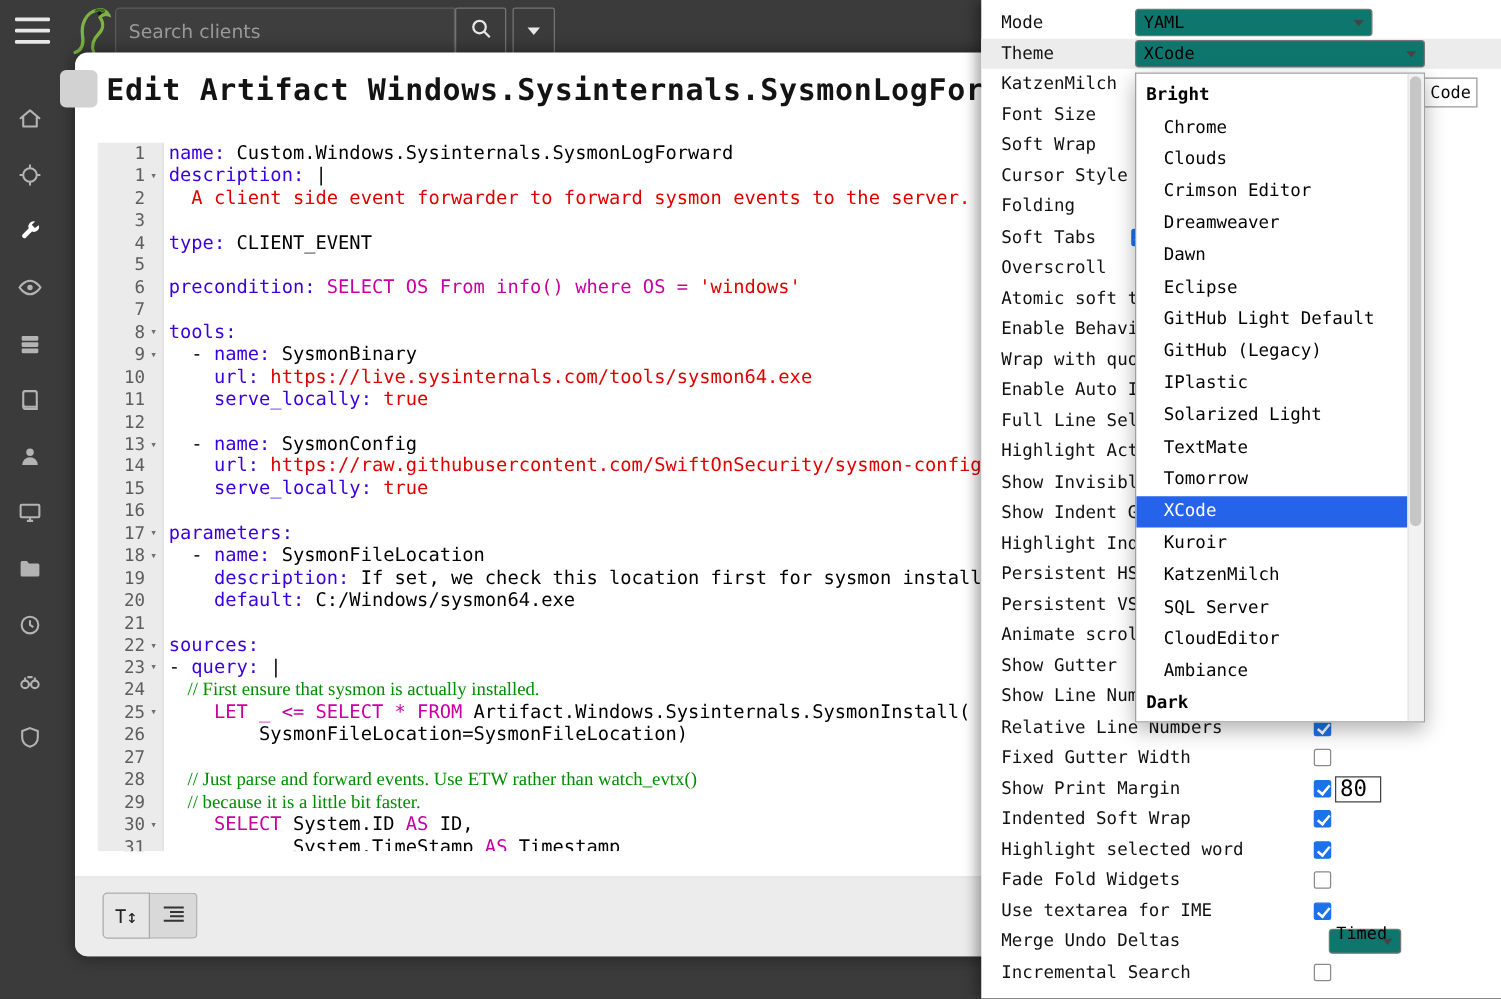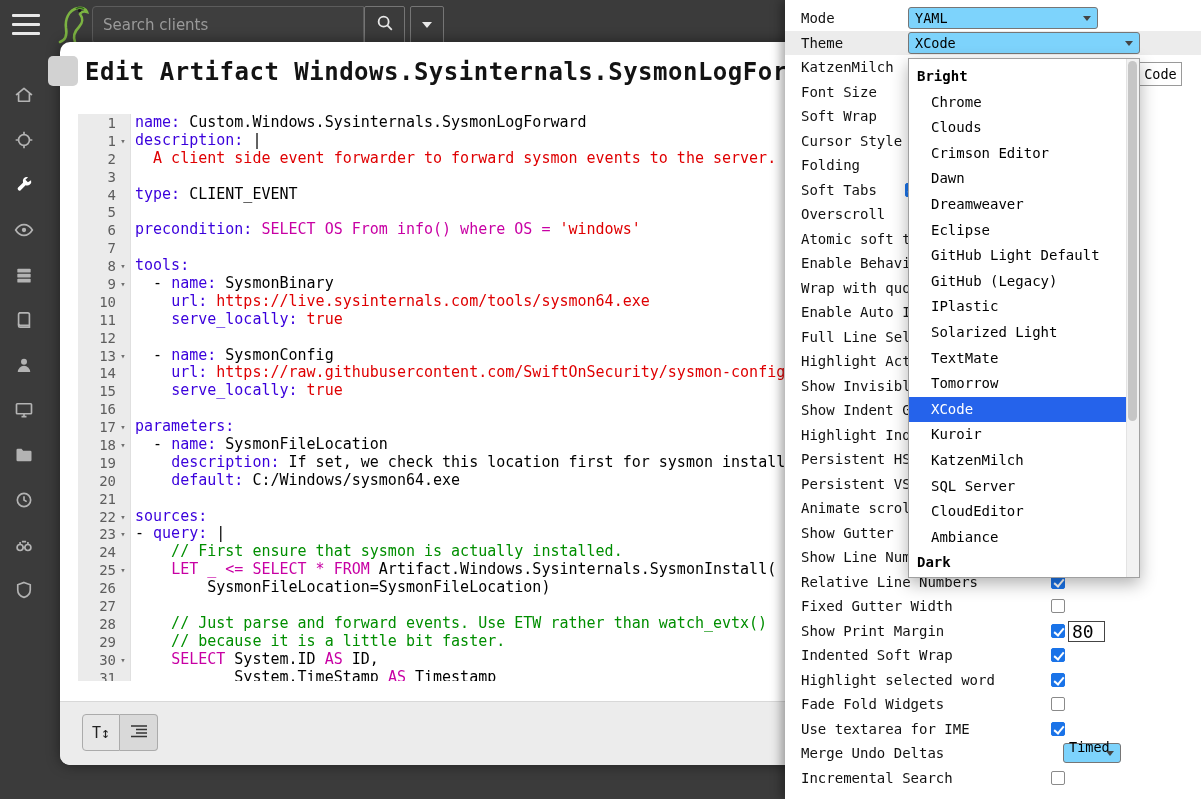--- a/index.html
+++ b/index.html
@@ -34,38 +34,38 @@
 
   
   .editor{position:absolute;left:18px;top:72px;right:0;height:567px;display:flex;overflow:hidden;background:#fff;cursor:text;}
   .gutter{width:52px;flex:none;background:#ebebeb;border-right:1px solid #e0e0e0;}
   .g-row{height:17.9px;display:flex;align-items:center;justify-content:flex-end;font-size:14px;color:#5d5d5d;}
   .g-num{text-align:right;}
   .g-fold{width:14px;font-size:9px;color:#6f6f6f;text-align:center;cursor:pointer;}
   .codecol{flex:1;overflow:hidden;padding-left:4px;}
   .c-row{height:17.9px;line-height:17.9px;white-space:pre;font-size:15px;}
   .tk-p{color:#000;} .tk-k{color:var(--key);} .tk-s{color:var(--string);}
-  .tk-c{color:var(--comment);} .tk-w{color:var(--keyword);}
+  .tk-c{color:var(--comment);font-family:Liberation Serif, serif;} .tk-w{color:var(--keyword);}
 
   
   .card-footer{position:absolute;left:0;right:0;bottom:0;height:63px;background:#ececec;border-top:1px solid #d8d8d8;border-radius:0 0 0 10px;}
   .fbtn-group{position:absolute;left:22px;top:12px;display:flex;}
   .fbtn{width:38px;height:37px;background:#e7e7e7;border:1px solid #ababab;display:flex;align-items:center;justify-content:center;
         color:#222;font-size:15px;cursor:pointer;box-sizing:border-box;}
   .fbtn:first-child{border-radius:4px 0 0 4px;}
   .fbtn:last-child{border-radius:0 4px 4px 0;border-left:none;background:#d9d9d9;}
 
   
   .settings-panel{position:absolute;left:785px;top:0;width:416px;height:799px;background:#fff;z-index:50;
                   box-shadow:-4px 0 10px rgba(0,0,0,.35);}
   .settings-rows{position:absolute;left:0;right:0;top:0;bottom:0;padding-top:6px;}
   .set-row{position:relative;height:24.5px;padding-left:16px;display:flex;align-items:center;box-sizing:border-box;}
   .set-row.hl{background:#ececec;}
   .set-label{font-size:14px;color:#111;white-space:nowrap;}
-  .msel{position:absolute;top:1px;height:22px;background:#7dd3fc;border:1px solid #767676;border-radius:3px;
+  .msel{position:absolute;top:1px;height:22px;background:#0f766e;border:1px solid #767676;border-radius:3px;
         display:flex;align-items:center;padding:0 20px 0 6px;font-size:13.5px;box-sizing:border-box;cursor:pointer;}
   .msel::after{content:"";position:absolute;right:6px;top:50%;margin-top:-2px;border:4px solid transparent;border-top:5px solid #444;}
   .msel.mode{left:123px;width:190px;}
   .msel.wide{left:123px;width:232px;}
   .msel.small{left:278px;width:58px;height:20px;top:2px;padding:0 16px 12px 5px;}
   .cb{position:absolute;left:266px;top:5px;width:14px;height:14px;border:1px solid #8a8a8a;border-radius:2px;background:#fff;box-sizing:border-box;cursor:pointer;}
   .cb.checked{background:var(--cbblue);border-color:var(--cbblue);}
   .cb.checked::after{content:"";position:absolute;left:4px;top:1px;width:4px;height:8px;border:solid #fff;border-width:0 2px 2px 0;transform:rotate(40deg);}
   .cb.shifted{left:120px;}
   .mini-input{position:absolute;left:283px;top:2px;width:37px;height:21px;border:1px solid #444;border-radius:0;
@@ -516,22 +516,22 @@
         </div>
       </div>
 
     <div class="code-chip">Code</div>
 
     <div class="theme-dropdown" id="theme-dropdown">
       <div class="dd-item header">Bright</div>
         <div class="dd-item">Chrome</div>
         <div class="dd-item">Clouds</div>
         <div class="dd-item">Crimson Editor</div>
+        <div class="dd-item">Dreamweaver</div>
         <div class="dd-item">Dawn</div>
-        <div class="dd-item">Dreamweaver</div>
         <div class="dd-item">Eclipse</div>
         <div class="dd-item">GitHub Light Default</div>
         <div class="dd-item">GitHub (Legacy)</div>
         <div class="dd-item">IPlastic</div>
         <div class="dd-item">Solarized Light</div>
         <div class="dd-item">TextMate</div>
         <div class="dd-item">Tomorrow</div>
         <div class="dd-item selected">XCode</div>
         <div class="dd-item">Kuroir</div>
         <div class="dd-item">KatzenMilch</div>

